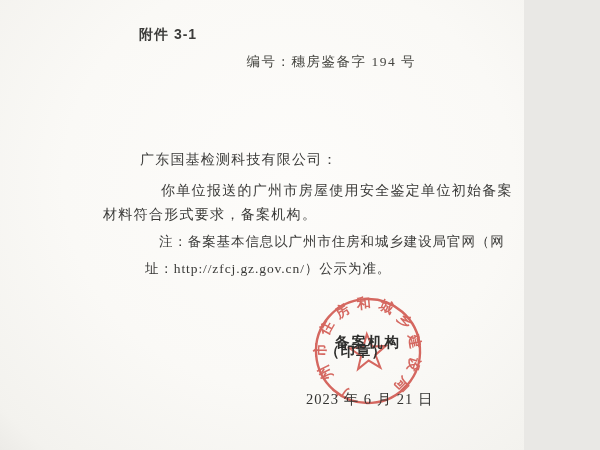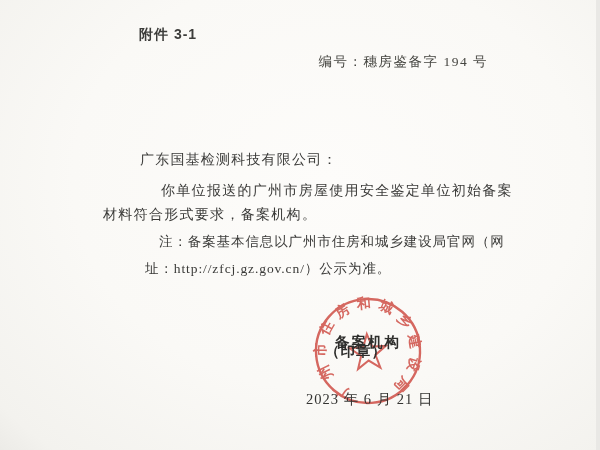--- a/index.html
+++ b/index.html
@@ -2,21 +2,21 @@
 <html><head>
 <meta charset="utf-8">
 <style>
   html, body { margin: 0; padding: 0; }
   body {
     width: 600px; height: 450px; overflow: hidden;
     font-family: "Liberation Serif", serif;
     background: #e9e8e5;
   }
   .page {
-    position: relative; width: 596px; height: 450px;
+    position: relative; width: 524px; height: 450px;
     background:
       radial-gradient(ellipse at 55% 40%, #fdfcfa 0%, #faf9f6 55%, #f3f2ee 92%, #ecebe7 100%);
     color: #3a3a38;
   }
   .txt { position: absolute; white-space: nowrap; }
 
   .attachment {
     left: 139px; top: 26px;
     font-family: "Liberation Sans", sans-serif;
     font-size: 14px; font-weight: 600; color: #3c3c3a; letter-spacing: 1px;

